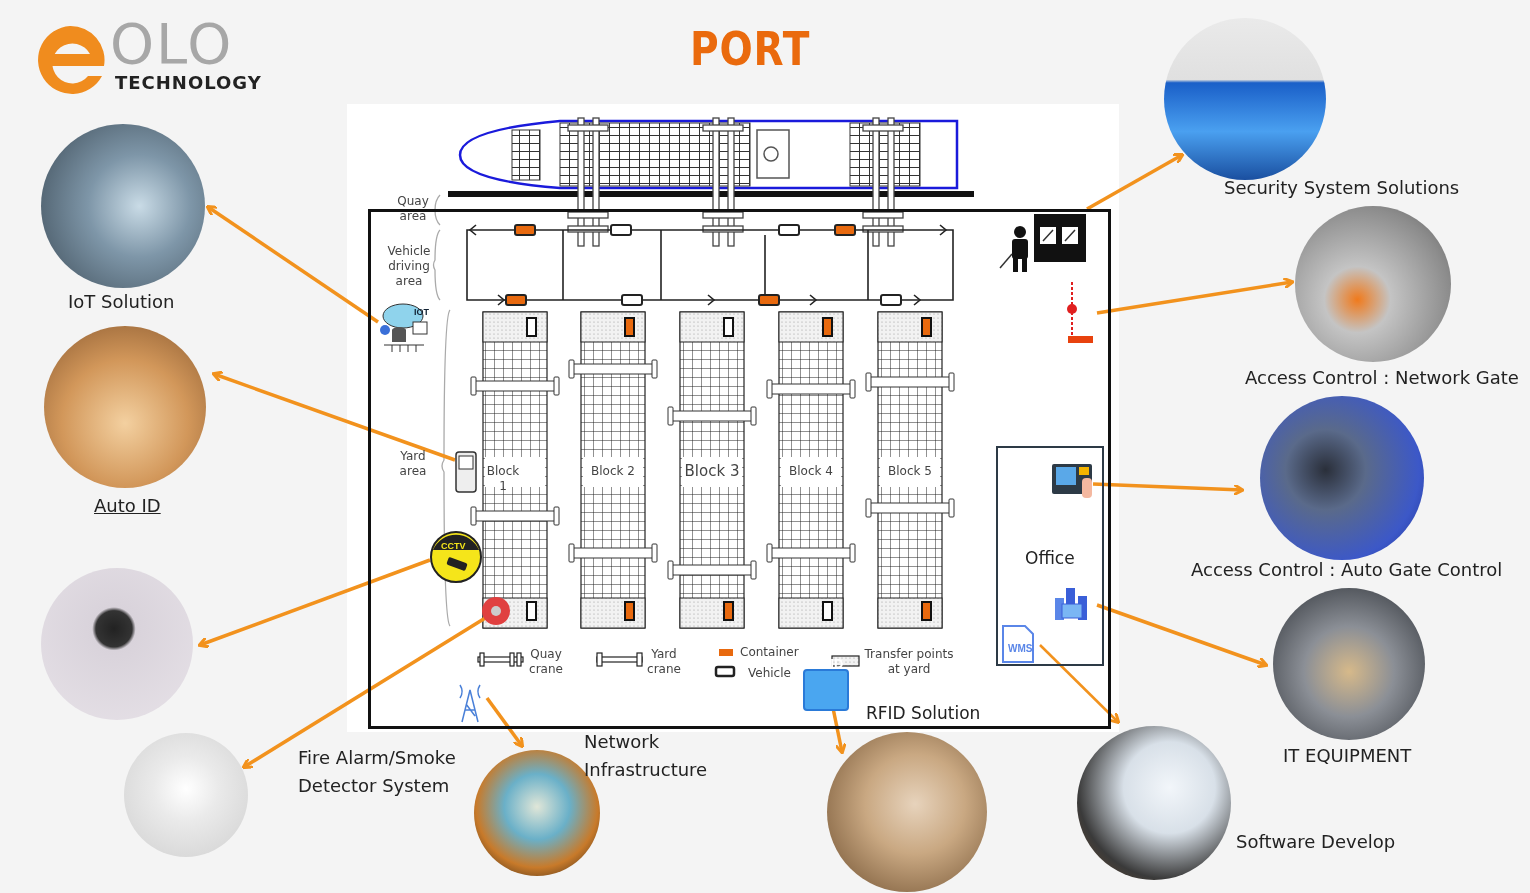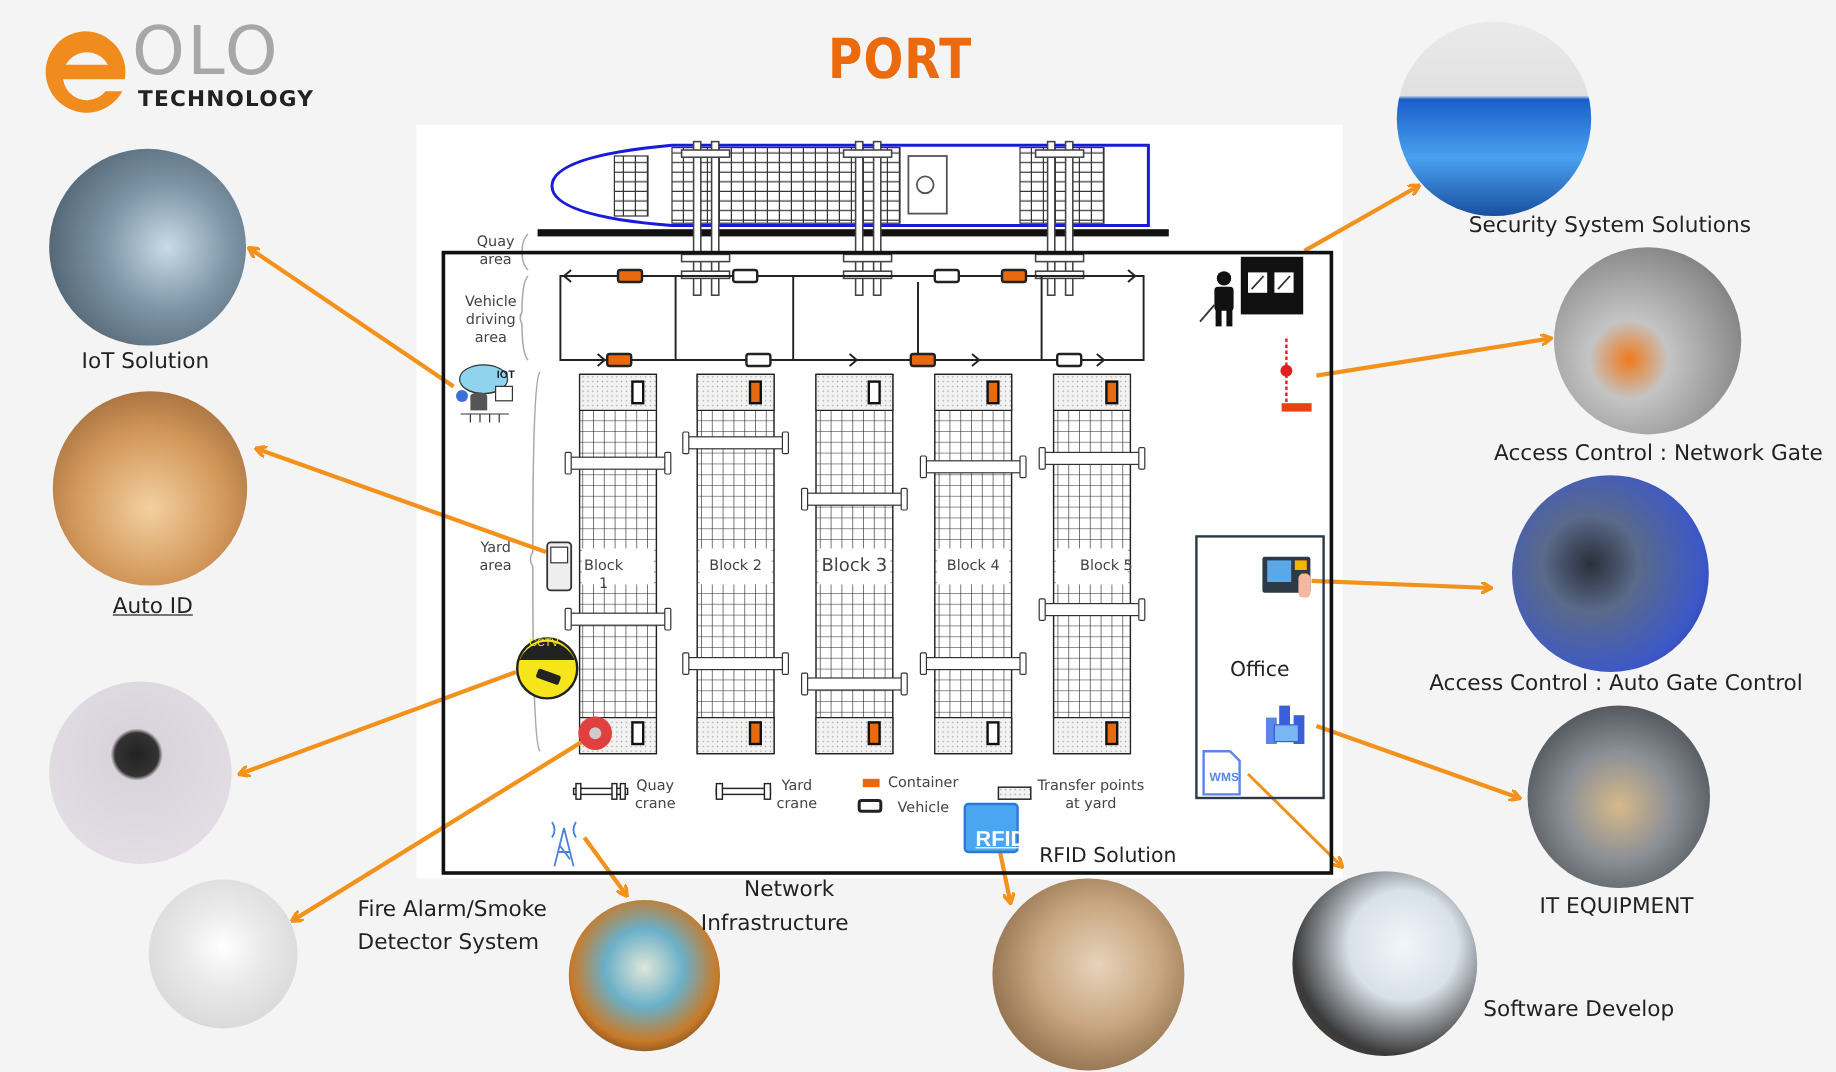--- a/index.html
+++ b/index.html
@@ -307,26 +307,26 @@
 
 <div class="small" style="left:390px;top:194px;width:46px;">Quay area</div>
 <div class="small" style="left:383px;top:244px;width:52px;">Vehicle driving area</div>
 <div class="small" style="left:393px;top:449px;width:40px;">Yard area</div>
 
 <div id="block-labels">
     <div class="small" style="left: 483px; top: 464px; width: 40px; font-size: 12px;">Block 1</div>
     <div class="small" style="left: 581px; top: 464px; width: 64px; font-size: 12px;">Block 2</div>
     <div class="small" style="left: 680px; top: 464px; width: 64px; font-size: 15px;">Block 3</div>
     <div class="small" style="left: 779px; top: 464px; width: 64px; font-size: 12px;">Block 4</div>
-    <div class="small" style="left: 878px; top: 464px; width: 64px; font-size: 12px; padding-left: 12px;">Block 5</div>
+    <div class="small" style="left: 878px; top: 464px; width: 64px; font-size: 12px;">Block 5</div>
   </div>
 
 <div class="abs" style="left:414px;top:307px;font-size:9px;font-weight:bold;color:#123;">IOT</div>
-<div class="abs" style="left:441px;top:530px;font-size:9px;font-weight:normal;color:#f5e51a;text-align:center;">CCTV</div>
-<div class="abs" style="left:813px;top:689px;font-size:18px;font-weight:bold;color:#fff;text-decoration:underline;">RFID</div>
+<div class="abs" style="left:441px;top:541px;font-size:9px;font-weight:bold;color:#f5e51a;text-align:center;">CCTV</div>
+<div class="abs" style="left:813px;top:656px;font-size:13px;font-weight:bold;color:#fff;">RFID</div>
 <div class="abs" style="left:1008px;top:643px;font-size:10px;font-weight:bold;color:#5a86e8;">WMS</div>
 
 <div class="small" style="left:526px;top:647px;width:40px;">Quay crane</div>
 <div class="small" style="left:645px;top:647px;width:38px;">Yard crane</div>
 <div class="small" style="left:740px;top:645px;text-align:center;">Container</div>
 <div class="small" style="left:748px;top:666px;text-align:left;">Vehicle</div>
 <div class="small" style="left:862px;top:647px;width:94px;">Transfer points at yard</div>
 <div class="lbl" style="left:866px;top:703px;font-size:17px;">RFID Solution</div>
 
 <div class="circle" style="left:41px;top:124px;width:164px;height:164px;background:radial-gradient(circle at 60% 50%,#c9dbe6 0,#7e96a8 40%,#3d4c58 100%);"></div>
@@ -335,21 +335,21 @@
 <div class="circle" style="left:44px;top:326px;width:162px;height:162px;background:radial-gradient(circle at 50% 60%,#f3d0a0 0,#d2975a 50%,#8a5a30 100%);"></div>
 <div class="lbl" style="left:94px;top:495px;text-decoration:underline;">Auto ID</div>
 
 <div class="circle" style="left:41px;top:568px;width:152px;height:152px;background:radial-gradient(circle at 48% 40%,#222 0,#333 15%,#d9d3db 18%,#e7e2e8 100%);"></div>
 
 <div class="circle" style="left:124px;top:733px;width:124px;height:124px;background:radial-gradient(circle at 50% 45%,#fff 0,#eaeaea 35%,#cfcfcf 100%);"></div>
 <div class="lbl" style="left:298px;top:747px;">Fire Alarm/Smoke</div>
 <div class="lbl" style="left:298px;top:775px;">Detector System</div>
 
 <div class="circle" style="left:474px;top:750px;width:126px;height:126px;background:radial-gradient(circle at 50% 45%,#e0e6d8 0,#6ab0c8 35%,#c87a2a 65%,#111 100%);"></div>
-<div class="lbl" style="left:584px;top:731px;margin-left:36px;">Network</div>
+<div class="lbl" style="left:584px;top:731px;">Network</div>
 <div class="lbl" style="left:584px;top:759px;">Infrastructure</div>
 
 <div class="circle" style="left:827px;top:732px;width:160px;height:160px;background:radial-gradient(circle at 55% 45%,#e7d3bc 0,#c9a882 40%,#8a6a48 80%,#2c5aa0 100%);"></div>
 
 <div class="circle" style="left:1077px;top:726px;width:154px;height:154px;background:radial-gradient(circle at 60% 40%,#f2f6fa 0,#d8e0e8 35%,#3a3a3a 70%,#6b4a2a 100%);"></div>
 <div class="lbl" style="left:1236px;top:831px;">Software Develop</div>
 
 <div class="circle" style="left:1273px;top:588px;width:152px;height:152px;background:radial-gradient(circle at 50% 55%,#d6b98a 0,#8b8f96 40%,#2c3036 100%);"></div>
 <div class="lbl" style="left:1283px;top:745px;">IT EQUIPMENT</div>
 

